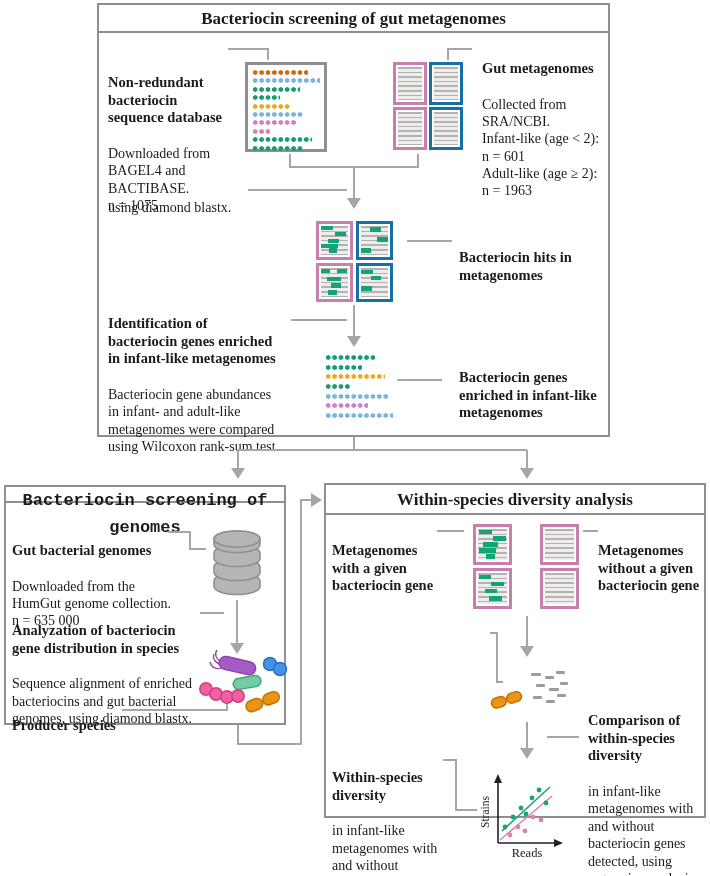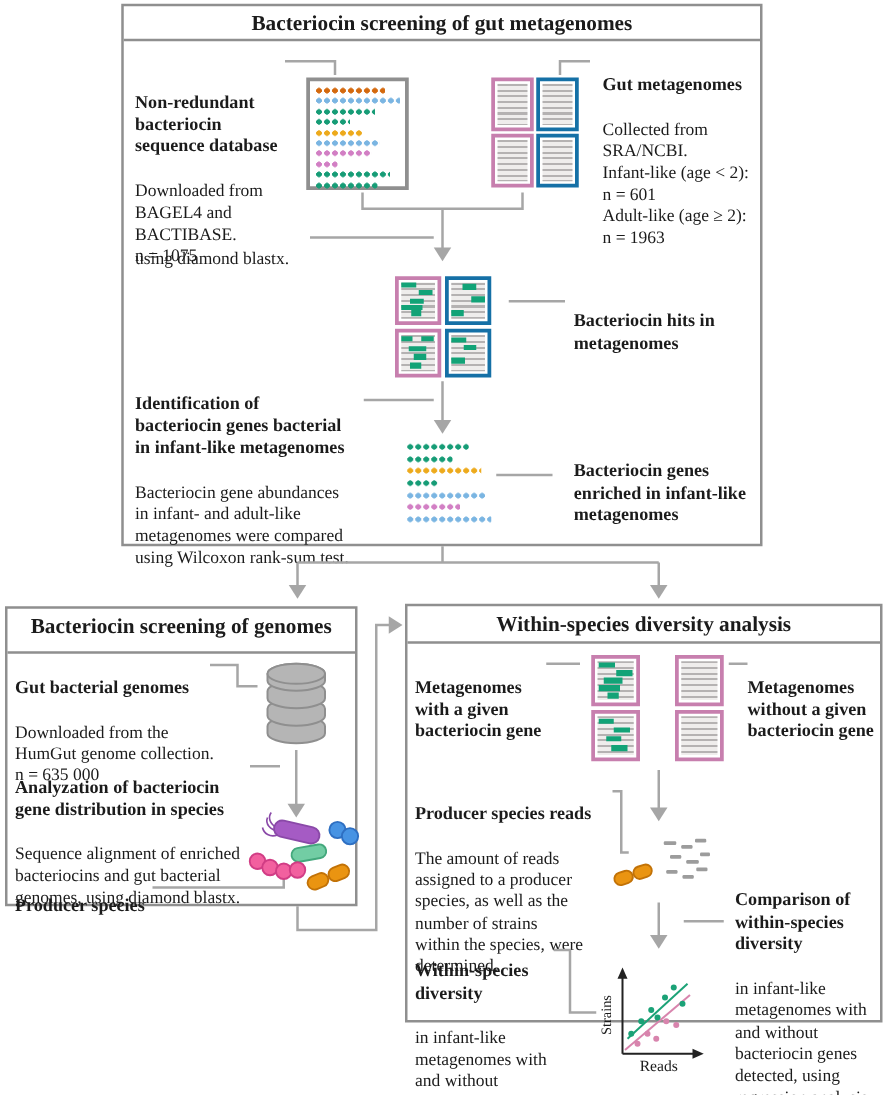--- a/index.html
+++ b/index.html
@@ -4,21 +4,21 @@
 <style>
   html,body{margin:0;padding:0;background:#fff;}
   #canvas{position:relative;width:710px;height:876px;background:#fff;overflow:hidden;
           font-family:"Liberation Serif","DejaVu Serif",serif;color:#1b1b1b;}
   .panel{position:absolute;background:#fff;border:2px solid #8f8f8f;box-sizing:border-box;}
   .panel-header{border-bottom:2px solid #8f8f8f;text-align:center;font-weight:bold;
                 font-size:17px;box-sizing:border-box;}
   #panel-top{left:97px;top:3px;width:513px;height:434px;}
   #panel-top .panel-header{height:28px;line-height:27px;}
   #panel-left{left:4px;top:485px;width:282px;height:240px;}
-  #panel-left .panel-header{height:36px;line-height:27px;}
+  #panel-left .panel-header{height:16px;line-height:27px;font-family:Liberation Mono, monospace;}
   #panel-right{left:324px;top:483px;width:382px;height:335px;}
   #panel-right .panel-header{height:30px;line-height:29px;}
 
   .lb{position:absolute;white-space:pre-line;}
   .lab-title{font-weight:bold;font-size:14.5px;line-height:1.22;}
   .lab-body{font-size:14px;line-height:1.24;font-family:Liberation Serif, serif;}
 
   
   #seq-box{position:absolute;left:245px;top:62px;width:82px;height:90px;border:3px solid #8f8f8f;
            background:#fff;box-sizing:border-box;padding:5px 0 0 4px;}
@@ -82,21 +82,21 @@
     <div class="lab-body">using diamond blastx.</div>
   </div>
 
   <div class="lb" style="left:459px;top:231px;width:145px;">
     <div class="lab-title">Bacteriocin hits in
 metagenomes</div>
   </div>
 
   <div class="lb" style="left:108px;top:297px;width:190px;">
     <div class="lab-title">Identification of
-bacteriocin genes bacterial
+bacteriocin genes enriched
 in infant-like metagenomes</div>
     <div class="lab-body">Bacteriocin gene abundances
 in infant- and adult-like
 metagenomes were compared
 using Wilcoxon rank-sum test.</div>
   </div>
 
   <div class="lb" style="left:459px;top:351px;width:150px;">
     <div class="lab-title">Bacteriocin genes
 enriched in infant-like
@@ -127,29 +127,20 @@
 with a given
 bacteriocin gene</div>
   </div>
 
   <div class="lb" style="left:598px;top:524px;width:108px;">
     <div class="lab-title">Metagenomes
 without a given
 bacteriocin gene</div>
   </div>
 
-  <div class="lb" style="left:332px;top:625px;width:160px;">
-    <div class="lab-title">Producer species reads</div>
-    <div class="lab-body">The amount of reads
-assigned to a producer
-species, as well as the
-number of strains
-within the species, were
-determined.</div>
-  </div>
 
   <div class="lb" style="left:588px;top:694px;width:118px;">
     <div class="lab-title">Comparison of
 within-species
 diversity</div>
     <div class="lab-body">in infant-like
 metagenomes with
 and without
 bacteriocin genes
 detected, using

